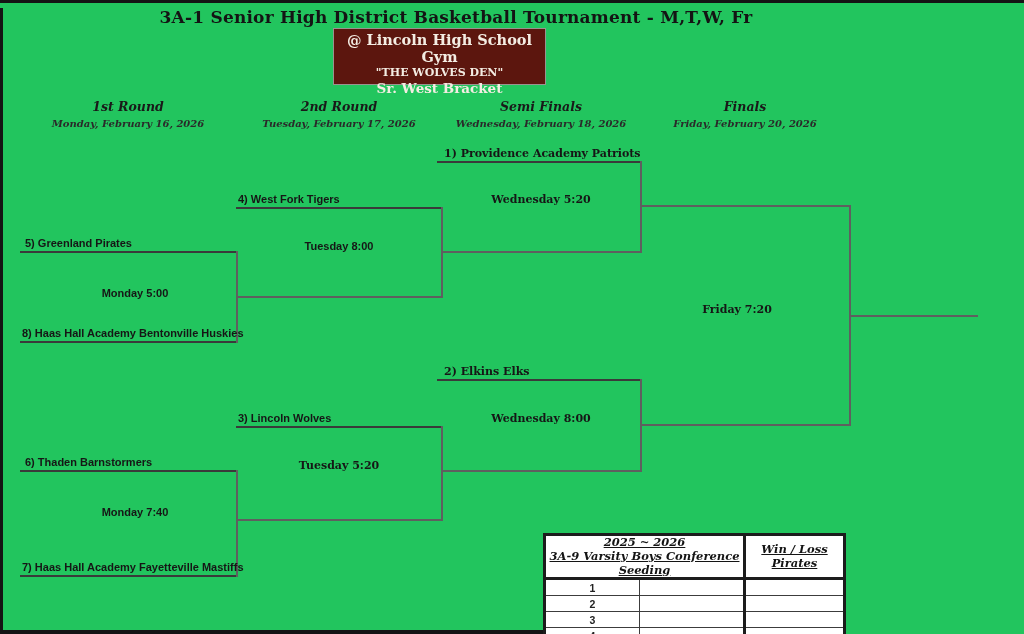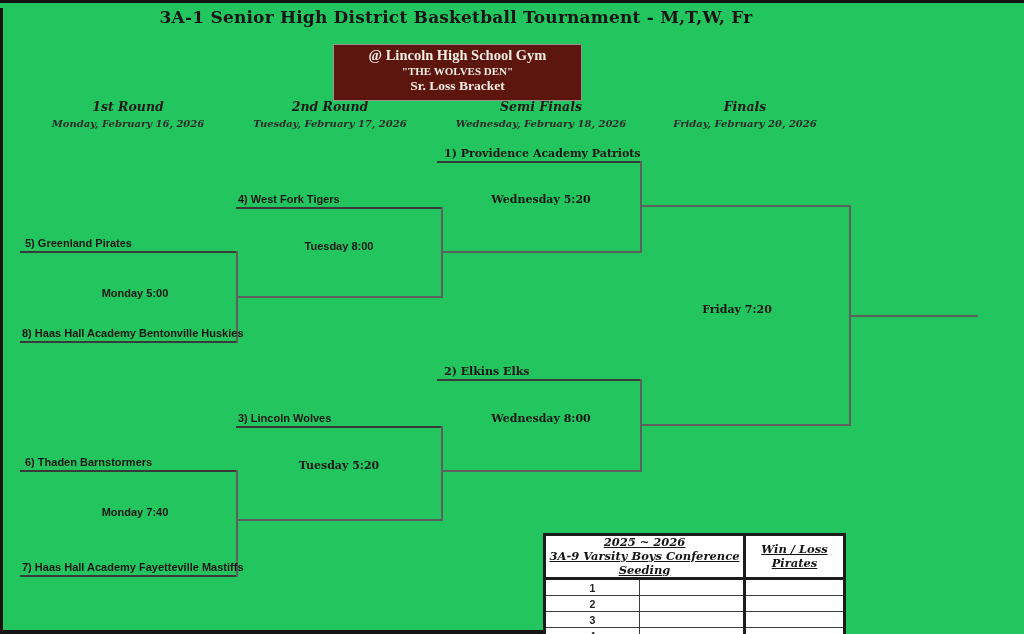--- a/index.html
+++ b/index.html
@@ -10,22 +10,22 @@
   .edge { position:absolute; background:#141414; }
   .edge-top    { left:0; top:0; width:1024px; height:3px; }
   .edge-left   { left:0; top:8px; width:3px; height:626px; }
   .edge-bottom { left:0; top:630px; width:618px; height:4px; }
 
   .title {
     position:absolute; left:0; top:7px; width:912px; text-align:center;
     font-size:17px; font-weight:bold; letter-spacing:.2px; color:#141414;
   }
   .venue-box {
-    position:absolute; left:333px; top:44px; width:249px; height:57px;
-    border:1px solid #9b928f; text-align:center; box-sizing:border-box;font-family:Liberation Serif, serif;
+    position:absolute; left:333px; top:28px; width:213px; height:57px;
+    border:1px solid #9b928f; text-align:center; box-sizing:border-box;
   }
   .venue-l1 { font-size:14.5px; font-weight:bold; padding-top:2px; }
   .venue-l2 { font-size:11px;   font-weight:bold; margin-top:1px; }
   .venue-l3 { font-size:13.5px; font-weight:bold; margin-top:1px; }
 
   .round-header { position:absolute; width:200px; text-align:center; }
   .round-label { font-size:12.5px; font-weight:bold; font-style:italic; color:#191919; }
   .round-date  { font-size:10px;   font-weight:bold; font-style:italic; margin-top:4px; color:#2a2a2a; }
 
   .uline { position:absolute; background:#3a3a3a; height:2px; }
@@ -65,28 +65,28 @@
 
   <div class="edge edge-top"></div>
   <div class="edge edge-left"></div>
   <div class="edge edge-bottom"></div>
 
   <div class="title">3A-1 Senior High District Basketball Tournament - M,T,W, Fr</div>
 
   <div class="venue-box" id="venue-box" style="background: rgb(92, 22, 14); color: rgb(244, 237, 227);">
     <div class="venue-l1">@ Lincoln High School Gym</div>
     <div class="venue-l2">"THE WOLVES DEN"</div>
-    <div class="venue-l3">Sr. Loss Bracket</div>
+    <div class="venue-l3">Sr. West Bracket</div>
   </div>
 
   <div class="round-header" style="left:28px; top:99px;">
     <div class="round-label">1st Round</div>
     <div class="round-date">Monday, February 16, 2026</div>
   </div>
-  <div class="round-header" style="left:230px; top:99px;">
+  <div class="round-header" style="left:239px; top:99px;">
     <div class="round-label">2nd Round</div>
     <div class="round-date">Tuesday, February 17, 2026</div>
   </div>
   <div class="round-header" style="left:441px; top:99px;">
     <div class="round-label">Semi Finals</div>
     <div class="round-date">Wednesday, February 18, 2026</div>
   </div>
   <div class="round-header" style="left:645px; top:99px;">
     <div class="round-label">Finals</div>
     <div class="round-date">Friday, February 20, 2026</div>

